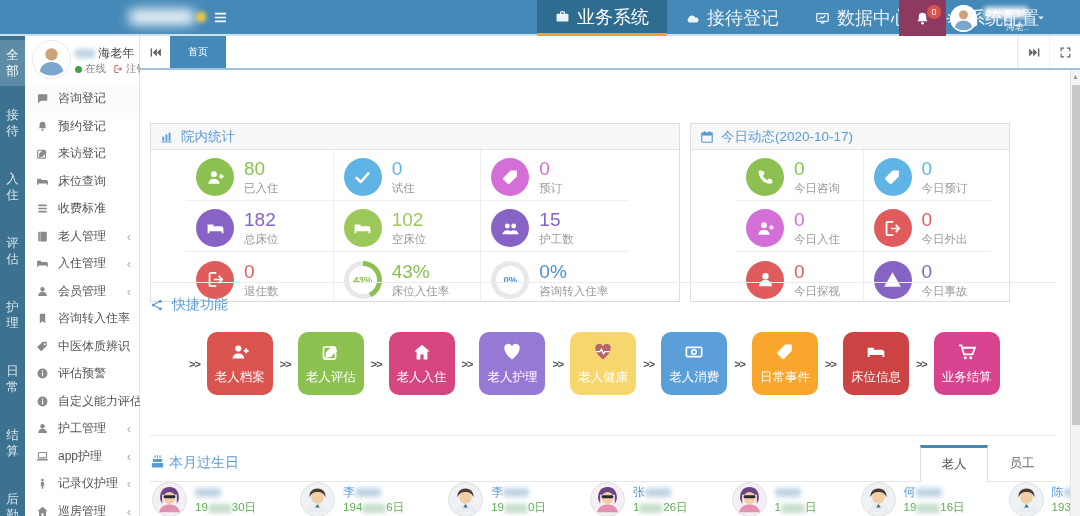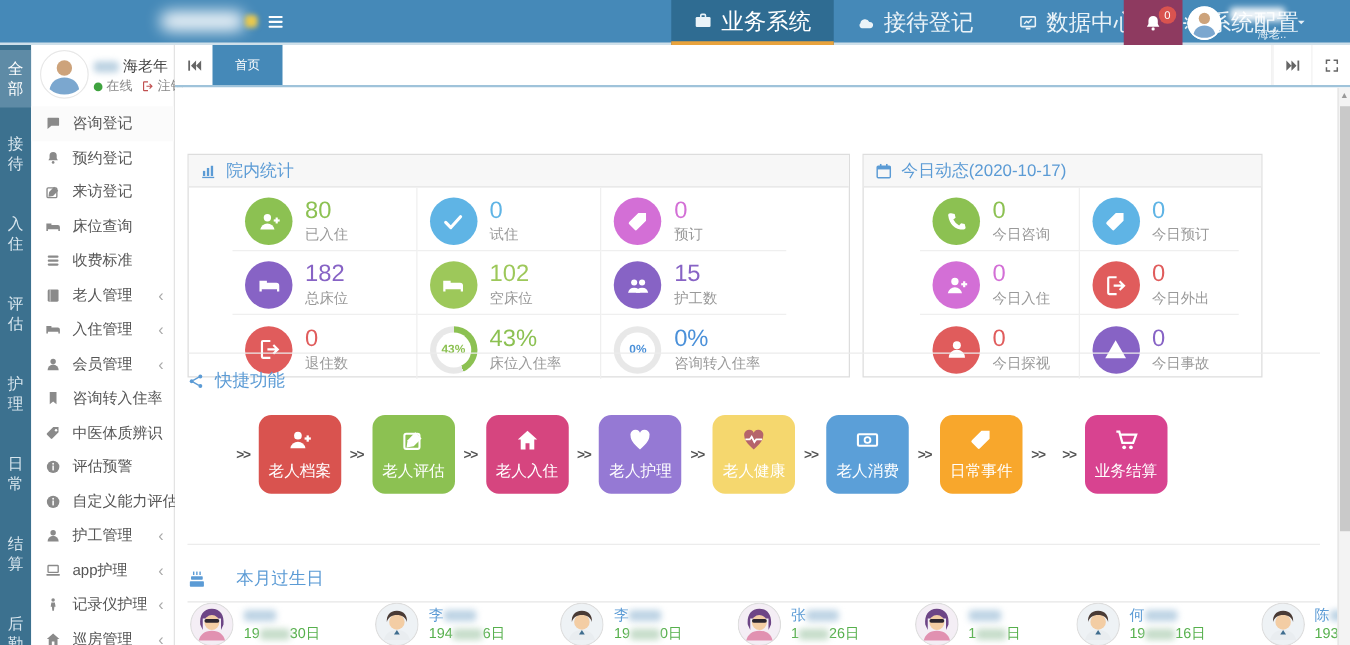--- a/index.html
+++ b/index.html
@@ -102,21 +102,21 @@
   .quick-row{position:absolute;left:42px;top:262px;display:flex;align-items:center;}
   .qbtn{width:66px;height:63px;border-radius:10px;display:flex;flex-direction:column;align-items:center;
         justify-content:center;gap:7px;color:#fff;cursor:pointer;flex:0 0 auto;}
   .qbtn .ic{width:20px;height:20px;}
   .qbtn .qlab{font-size:12.5px;white-space:nowrap;}
   .qsep{font-size:11px;font-weight:bold;color:#555;letter-spacing:-1px;margin:0 7px;}
 
   .sec-bday{position:absolute;left:10px;right:24px;top:365px;border-top:1px solid #ececec;}
   .bday-hd{position:absolute;left:10px;right:24px;top:375px;height:36px;border-bottom:1px solid #e6e6e6;
            display:flex;align-items:flex-end;}
-  .bday-title{display:flex;align-items:center;gap:24px;color:#5b9bd5;font-size:14px;margin-bottom:9px;}
+  .bday-title{display:flex;gap:4px;color:#5b9bd5;font-size:14px;margin-bottom:9px;}
   .bday-title .ic{width:15px;height:15px;}
   .bday-tabs{margin-left:auto;display:flex;align-items:stretch;height:36px;}
   .btab{width:68px;display:flex;align-items:center;justify-content:center;font-size:12.5px;color:#666;cursor:pointer;
         box-sizing:border-box;}
   .btab.active{background:#fff;border:1px solid #ddd;border-top:3px solid #4589b8;border-bottom:1px solid #fff;
         margin-bottom:-1px;color:#555;}
   .bday-row{position:absolute;left:12px;top:412px;display:flex;gap:44px;}
   .bentry{display:flex;align-items:flex-start;gap:8px;}
   .bavatar{width:35px;height:35px;border-radius:50%;overflow:hidden;flex:0 0 auto;}
   .binfo{display:flex;flex-direction:column;line-height:1.35;padding-top:2px;}
@@ -773,20 +773,29 @@
         <div class="qbtn" style="background: rgb(248, 167, 44);">
           <span class="ic" style="color:#ffffff">
             <svg viewBox="0 0 24 24" xmlns="http://www.w3.org/2000/svg">
               <path d="M3 12.2l9.2-9.2H20v7.8l-9.2 9.2a1.6 1.6 0 01-2.3 0L3 14.5a1.6 1.6 0 010-2.3z" fill="currentColor"></path>
               <circle cx="16.3" cy="7.7" r="1.8" fill="#fff"></circle>
             </svg>
           </span>
           <span class="qlab">日常事件</span>
         </div>
         <span class="qsep">&gt;&gt;</span>
+        <div class="qbtn" style="background: rgb(204, 67, 67);">
+          <span class="ic" style="color:#ffffff">
+            <svg viewBox="0 0 24 24" xmlns="http://www.w3.org/2000/svg">
+              <path d="M2 7v11h2.3v-2.4h15.4V18H22v-5.8a3 3 0 00-3-3H9.5V7z" fill="currentColor"></path>
+              <circle cx="5.8" cy="10.8" r="1.9" fill="currentColor"></circle>
+            </svg>
+          </span>
+          <span class="qlab">床位信息</span>
+        </div>
         <span class="qsep">&gt;&gt;</span>
         <div class="qbtn" style="background: rgb(216, 67, 144);">
           <span class="ic" style="color:#ffffff">
             <svg viewBox="0 0 24 24" xmlns="http://www.w3.org/2000/svg">
               <path d="M2.5 4h2.8l3 10.8h10.3l2.9-7.9H7" fill="none" stroke="currentColor" stroke-width="2.2"></path>
               <circle cx="10" cy="19" r="1.8" fill="currentColor"></circle>
               <circle cx="16.5" cy="19" r="1.8" fill="currentColor"></circle>
             </svg>
           </span>
           <span class="qlab">业务结算</span>
@@ -800,20 +809,24 @@
             <svg viewBox="0 0 24 24" xmlns="http://www.w3.org/2000/svg">
               <rect x="7" y="2" width="1.8" height="4.4" fill="currentColor"></rect>
               <rect x="11.1" y="2" width="1.8" height="4.4" fill="currentColor"></rect>
               <rect x="15.2" y="2" width="1.8" height="4.4" fill="currentColor"></rect>
               <rect x="4.5" y="8" width="15" height="4.6" rx="1" fill="currentColor"></rect>
               <rect x="3" y="14.4" width="18" height="7" rx="1" fill="currentColor"></rect>
             </svg>
           </span>
         <span>本月过生日</span>
       </div>
+      <div class="bday-tabs" id="bday-tabs">
+          <div class="btab active">老人</div>
+          <div class="btab">员工</div>
+        </div>
     </div>
     <div class="bday-row" id="bday-row">
         <div class="bentry">
           <span class="bavatar"><svg viewBox="0 0 35 35" xmlns="http://www.w3.org/2000/svg">
               <circle cx="17.5" cy="17.5" r="17" fill="#f4eef5" stroke="#ddd"></circle>
               <path d="M17.5 5c-7 0-10 5.5-9.3 12.5l2 4.5V12.8h14.6V22l2-4.5C27.5 10.5 24.5 5 17.5 5z" fill="#6d4586"></path>
               <circle cx="17.5" cy="16" r="6" fill="#f3cda4"></circle>
               <rect x="11.6" y="13.2" width="11.8" height="3" rx="1.4" fill="#2c2630"></rect>
               <path d="M17.5 22.5c-6 0-9.5 3.2-10.5 7.8h21c-1-4.6-4.5-7.8-10.5-7.8z" fill="#e191b1"></path>
             </svg></span>

